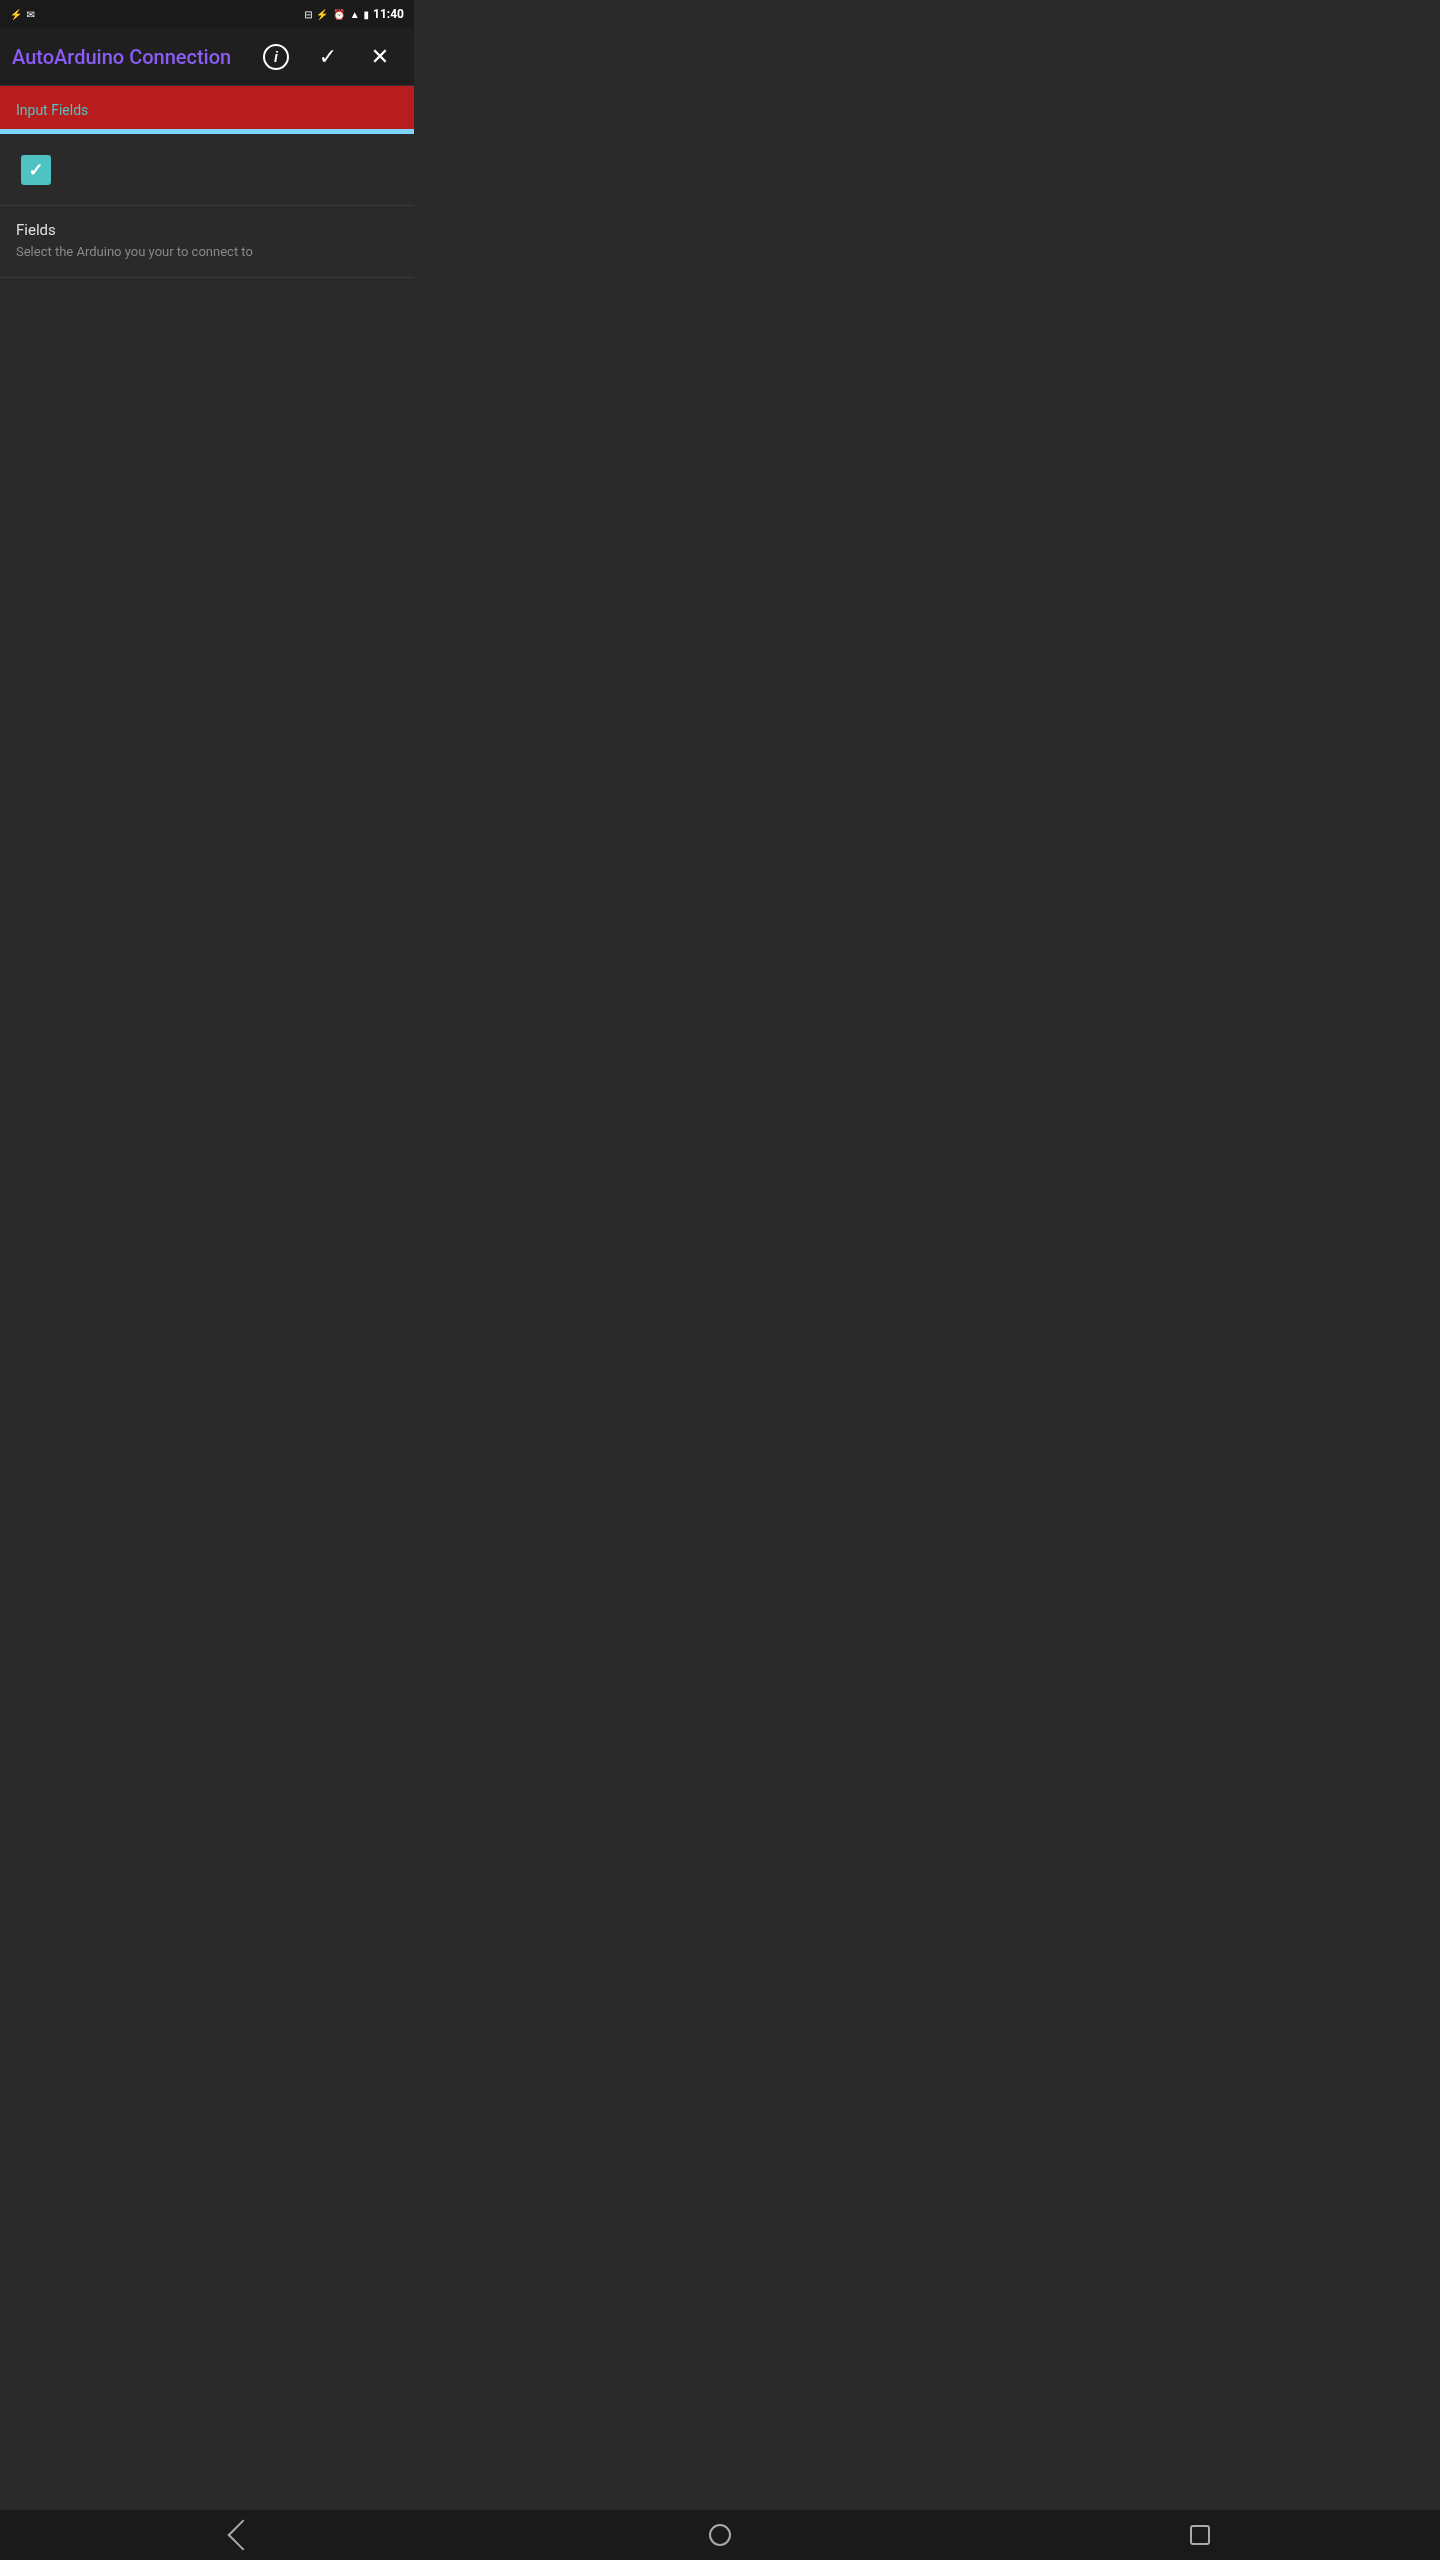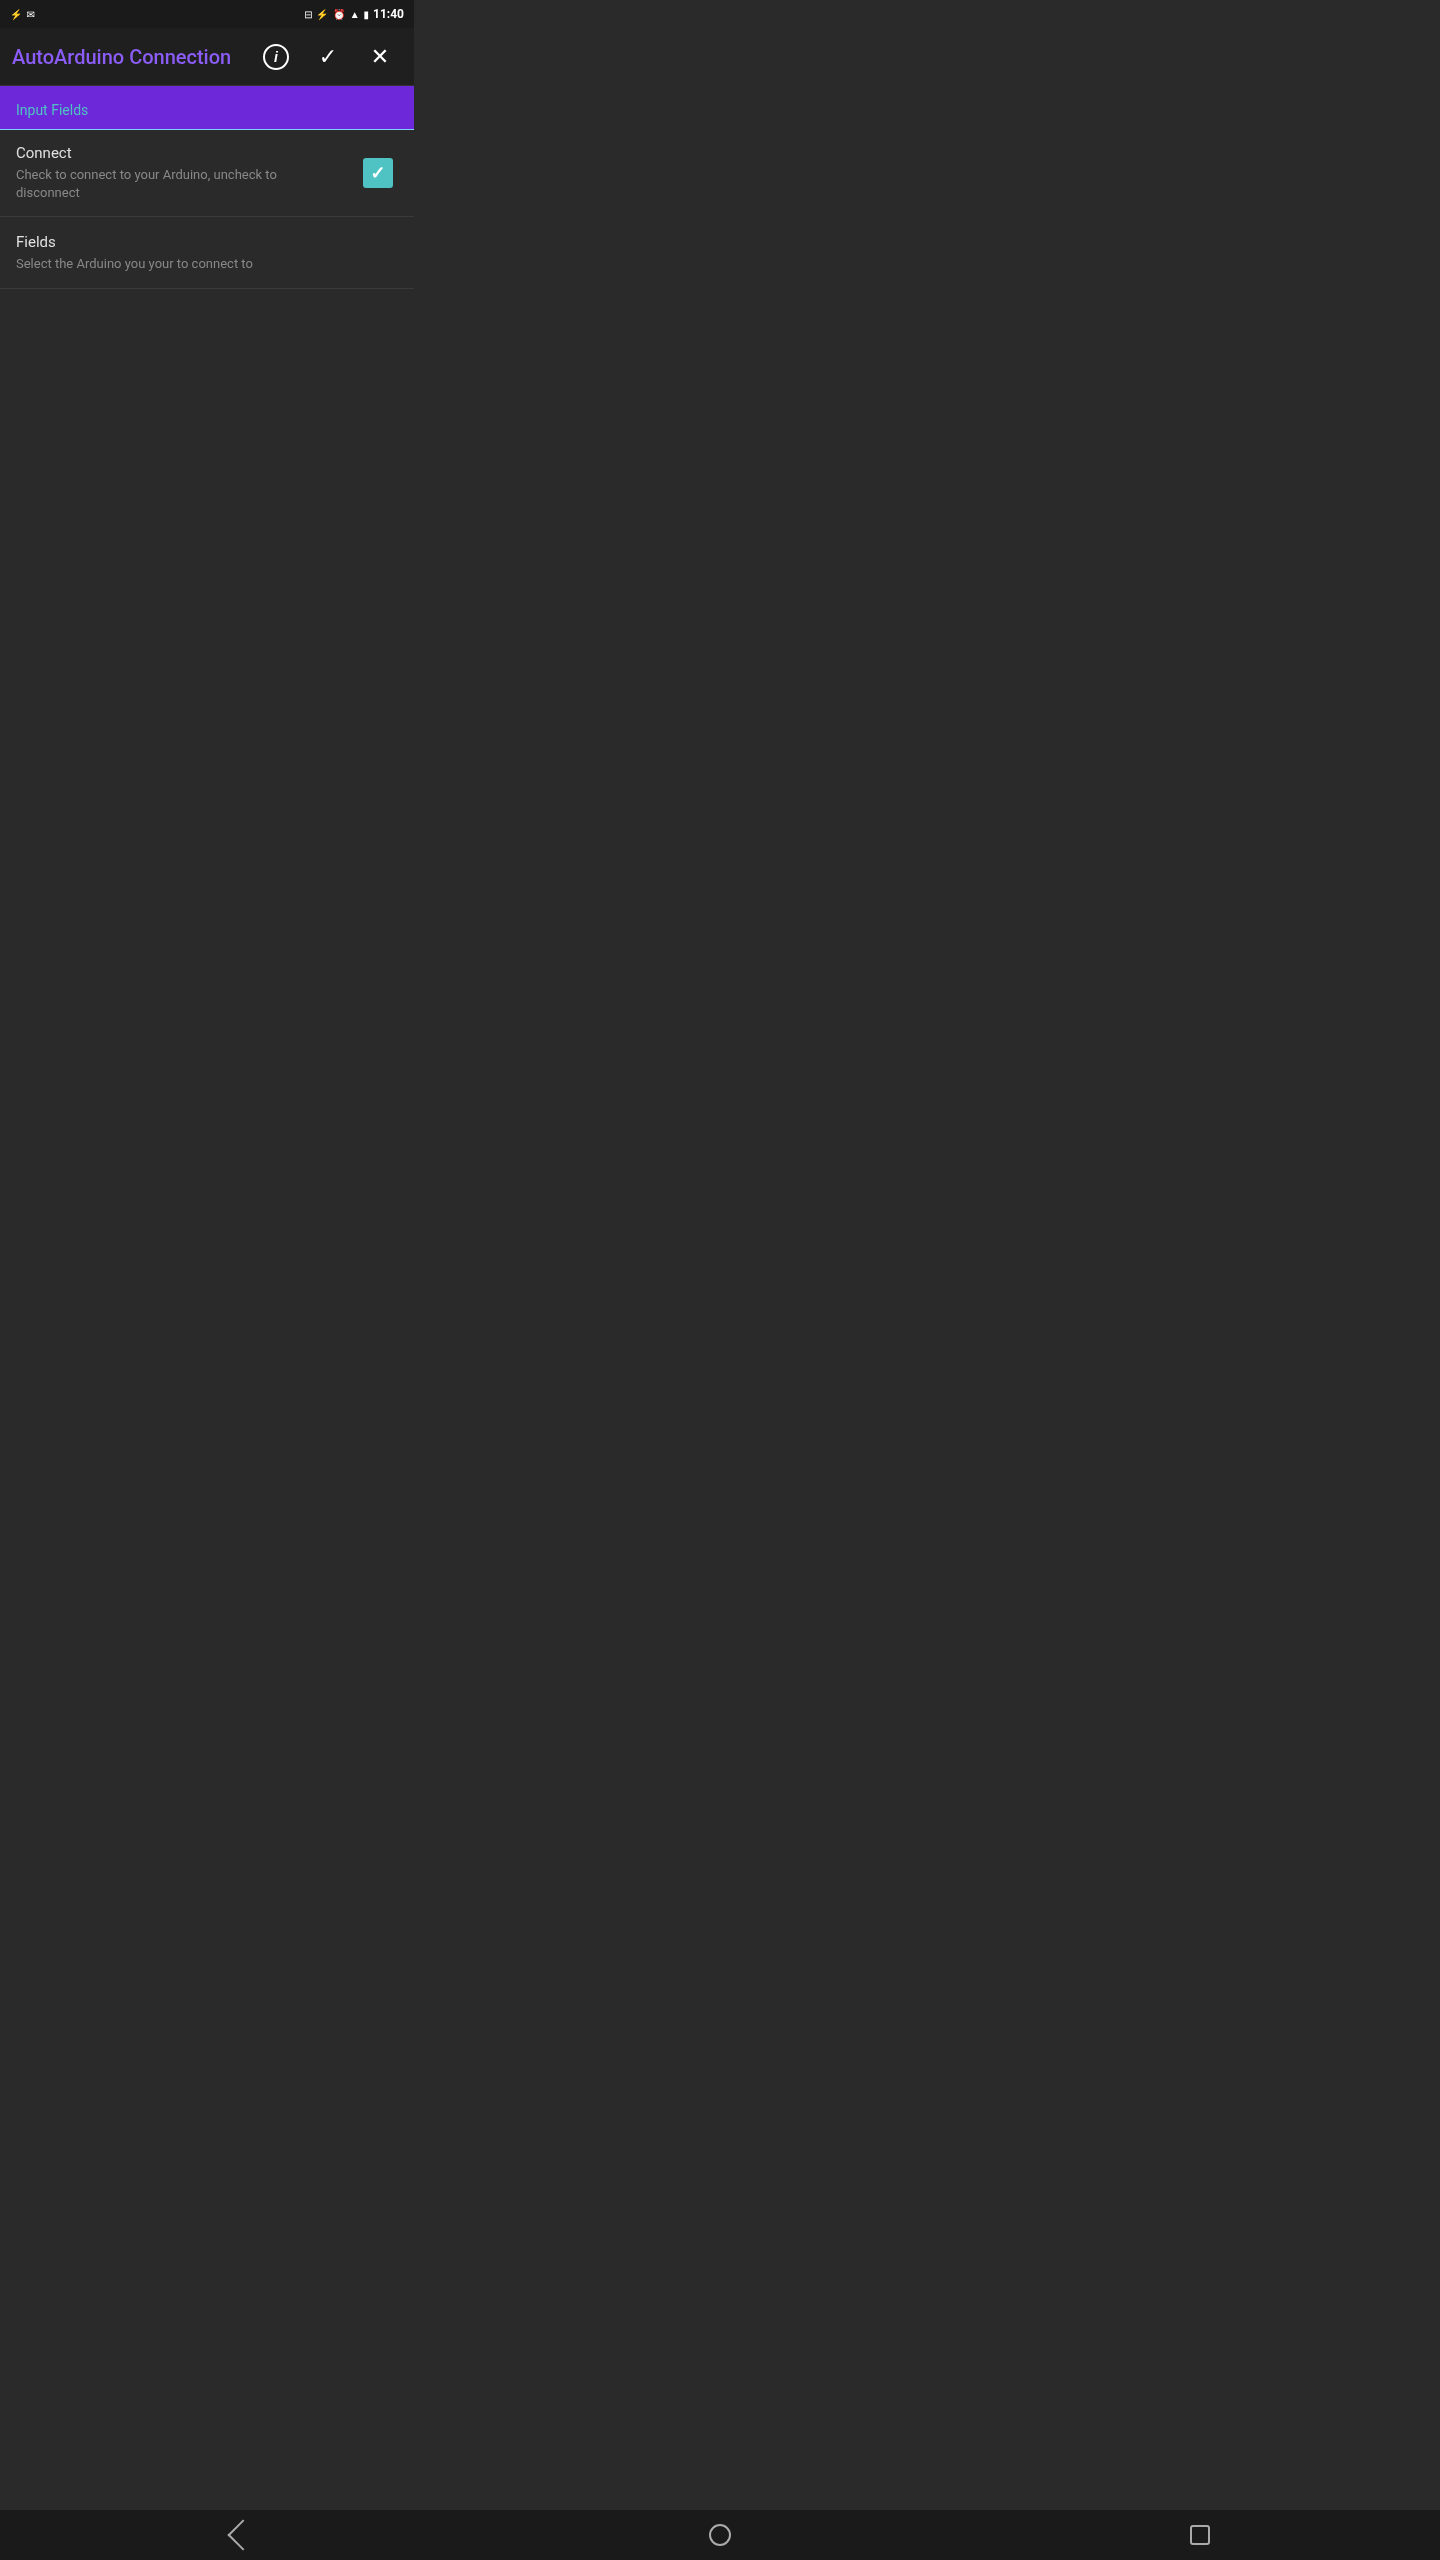--- a/index.html
+++ b/index.html
@@ -103,22 +103,22 @@
     }
 
     .icon-close {
       font-size: 22px;
     }
 
     
     .section-header {
       width: 100%;
       padding: 14px 16px 10px 16px;
-      background-color: #6d28d9;
-      border-bottom: 1px solid #7dd3fc;
+      background-color: #b91c1c;
+      border-bottom: 5px solid #7dd3fc;
     }
 
     .section-header-text {
       font-size: 14px;
       color: #4fc3c3;
       font-weight: 400;
     }
 
     
     .list-item {
@@ -272,24 +272,20 @@
       <span class="icon-close">✕</span>
     </button>
   </div>
 </div>
 
 <div class="section-header">
   <span class="section-header-text">Input Fields</span>
 </div>
 
 <div class="list-item">
-  <div class="list-item-content">
-    <span class="list-item-title">Connect</span>
-    <span class="list-item-subtitle">Check to connect to your Arduino, uncheck to disconnect</span>
-  </div>
   <div class="checkbox-container">
     <div class="checkbox">
       <span class="checkbox-check">✓</span>
     </div>
   </div>
 </div>
 
 <div class="list-item">
   <div class="list-item-content">
     <span class="list-item-title">Fields</span>

